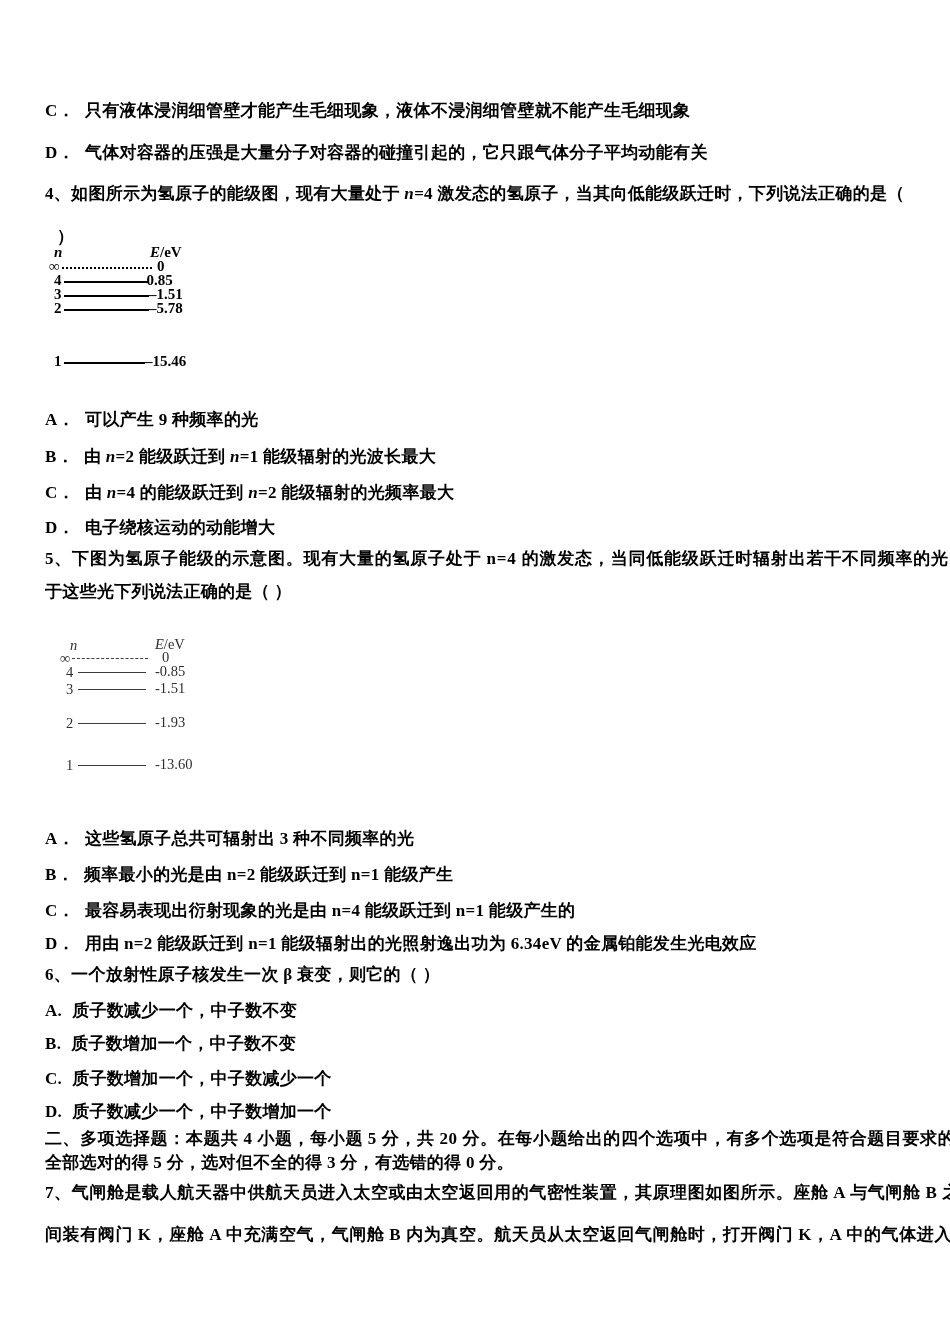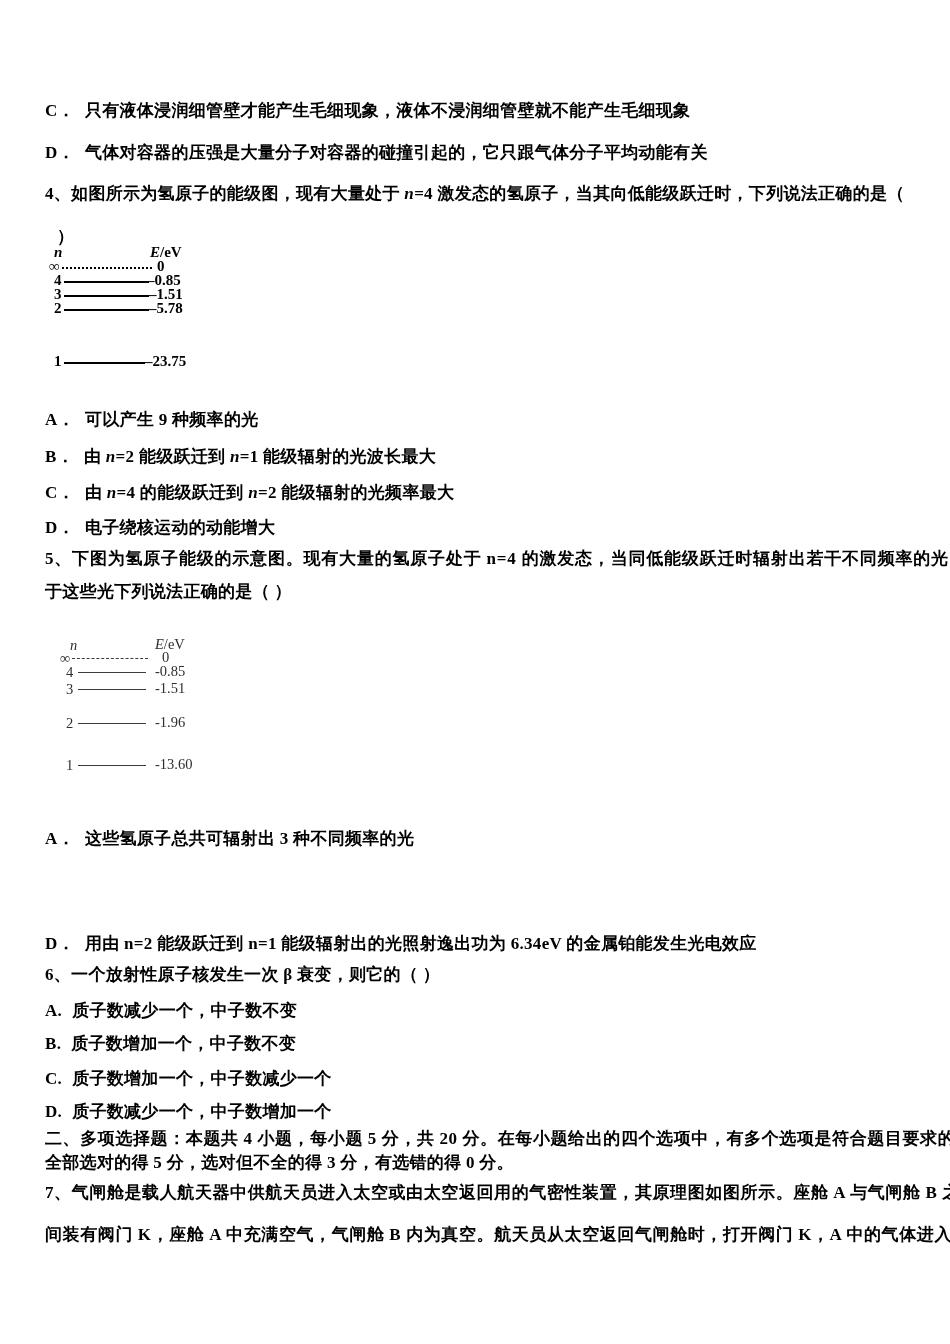--- a/index.html
+++ b/index.html
@@ -49,33 +49,33 @@
   <div class="diag d1" style="left:48px;top:245px;width:250px;height:140px">
     <span class="dtxt ital" style="left:6px;top:0"><span style="font-style: italic;">n</span></span>
     <span class="dtxt" style="left:102px;top:0"><span style="font-style: italic;">E</span><span>/eV</span></span>
 
     <span class="dtxt" style="left:1px;top:14px">∞</span>
     <div class="eline dotted" style="left:14px;top:22px;width:90px"></div>
     <span class="dtxt" style="left:109px;top:14px">0</span>
 
     <span class="dtxt" style="left:6px;top:28px">4</span>
     <div class="eline" style="left:16px;top:36px;width:85px"></div>
-    <span class="dtxt" style="left:99px;top:28px">–0.85</span>
+    <span class="dtxt" style="left:91px;top:28px">–0.85</span>
 
     <span class="dtxt" style="left:6px;top:42px">3</span>
     <div class="eline" style="left:16px;top:50px;width:85px"></div>
     <span class="dtxt" style="left:101px;top:42px">–1.51</span>
 
     <span class="dtxt" style="left:6px;top:56px">2</span>
     <div class="eline" style="left:16px;top:64px;width:85px"></div>
     <span class="dtxt" style="left:101px;top:56px">–5.78</span>
 
     <span class="dtxt" style="left:6px;top:109px">1</span>
     <div class="eline" style="left:16px;top:117px;width:81px"></div>
-    <span class="dtxt" style="left:97px;top:109px">–23.75</span>
+    <span class="dtxt" style="left:97px;top:109px">–15.46</span>
   </div>
 
   <div class="line" style="top:409px"><span class="olabel">A．</span><span><span>可以产生 9 种频率的光</span></span></div>
   <div class="line" style="top:446px"><span class="olabel">B．</span><span><span>由 </span><span style="font-style: italic;">n</span><span>=2 能级跃迁到 </span><span style="font-style: italic;">n</span><span>=1 能级辐射的光波长最大</span></span></div>
   <div class="line" style="top:482px"><span class="olabel">C．</span><span><span>由 </span><span style="font-style: italic;">n</span><span>=4 的能级跃迁到 </span><span style="font-style: italic;">n</span><span>=2 能级辐射的光频率最大</span></span></div>
   <div class="line" style="top:517px"><span class="olabel">D．</span><span><span>电子绕核运动的动能增大</span></span></div>
 
   <div class="line" style="top:548px;letter-spacing:0.8px">5、下图为氢原子能级的示意图。现有大量的氢原子处于 n=4 的激发态，当同低能级跃迁时辐射出若干不同频率的光。关</div>
   <div class="line" style="top:581px">于这些光下列说法正确的是（ ）</div>
 
@@ -90,28 +90,30 @@
     <span class="dtxt" style="left:8px;top:31px">4</span>
     <div class="eline" style="left:20px;top:38px;width:68px"></div>
     <span class="dtxt" style="left:97px;top:30px">-0.85</span>
 
     <span class="dtxt" style="left:8px;top:48px">3</span>
     <div class="eline" style="left:20px;top:55px;width:68px"></div>
     <span class="dtxt" style="left:97px;top:47px">-1.51</span>
 
     <span class="dtxt" style="left:8px;top:82px">2</span>
     <div class="eline" style="left:20px;top:89px;width:68px"></div>
-    <span class="dtxt" style="left:97px;top:81px">-1.96</span>
+    <span class="dtxt" style="left:97px;top:81px">-1.93</span>
 
     <span class="dtxt" style="left:8px;top:124px">1</span>
     <div class="eline" style="left:20px;top:131px;width:68px"></div>
     <span class="dtxt" style="left:97px;top:123px">-13.60</span>
   </div>
 
   <div class="line" style="top:828px"><span class="olabel">A．</span><span>这些氢原子总共可辐射出 3 种不同频率的光</span></div>
+  <div class="line" style="top:864px"><span class="olabel">B．</span><span>频率最小的光是由 n=2 能级跃迁到 n=1 能级产生</span></div>
+  <div class="line" style="top:900px"><span class="olabel">C．</span><span>最容易表现出衍射现象的光是由 n=4 能级跃迁到 n=1 能级产生的</span></div>
   <div class="line" style="top:933px"><span class="olabel">D．</span><span>用由 n=2 能级跃迁到 n=1 能级辐射出的光照射逸出功为 6.34eV 的金属铂能发生光电效应</span></div>
 
   <div class="line" style="top:964px">6、一个放射性原子核发生一次 β 衰变，则它的（ ）</div>
   <div class="line" style="top:1033px"><span class="olabel">B.</span><span>质子数增加一个，中子数不变</span></div>
   <div class="line" style="top:1000px"><span class="olabel">A.</span><span>质子数减少一个，中子数不变</span></div>
   <div class="line" style="top:1068px"><span class="olabel">C.</span><span>质子数增加一个，中子数减少一个</span></div>
   <div class="line" style="top:1101px"><span class="olabel">D.</span><span>质子数减少一个，中子数增加一个</span></div>
 
   <div class="line" style="top:1128px;letter-spacing:0.6px">二、多项选择题：本题共 4 小题，每小题 5 分，共 20 分。在每小题给出的四个选项中，有多个选项是符合题目要求的。</div>
   <div class="line" style="top:1152px">全部选对的得 5 分，选对但不全的得 3 分，有选错的得 0 分。</div>

